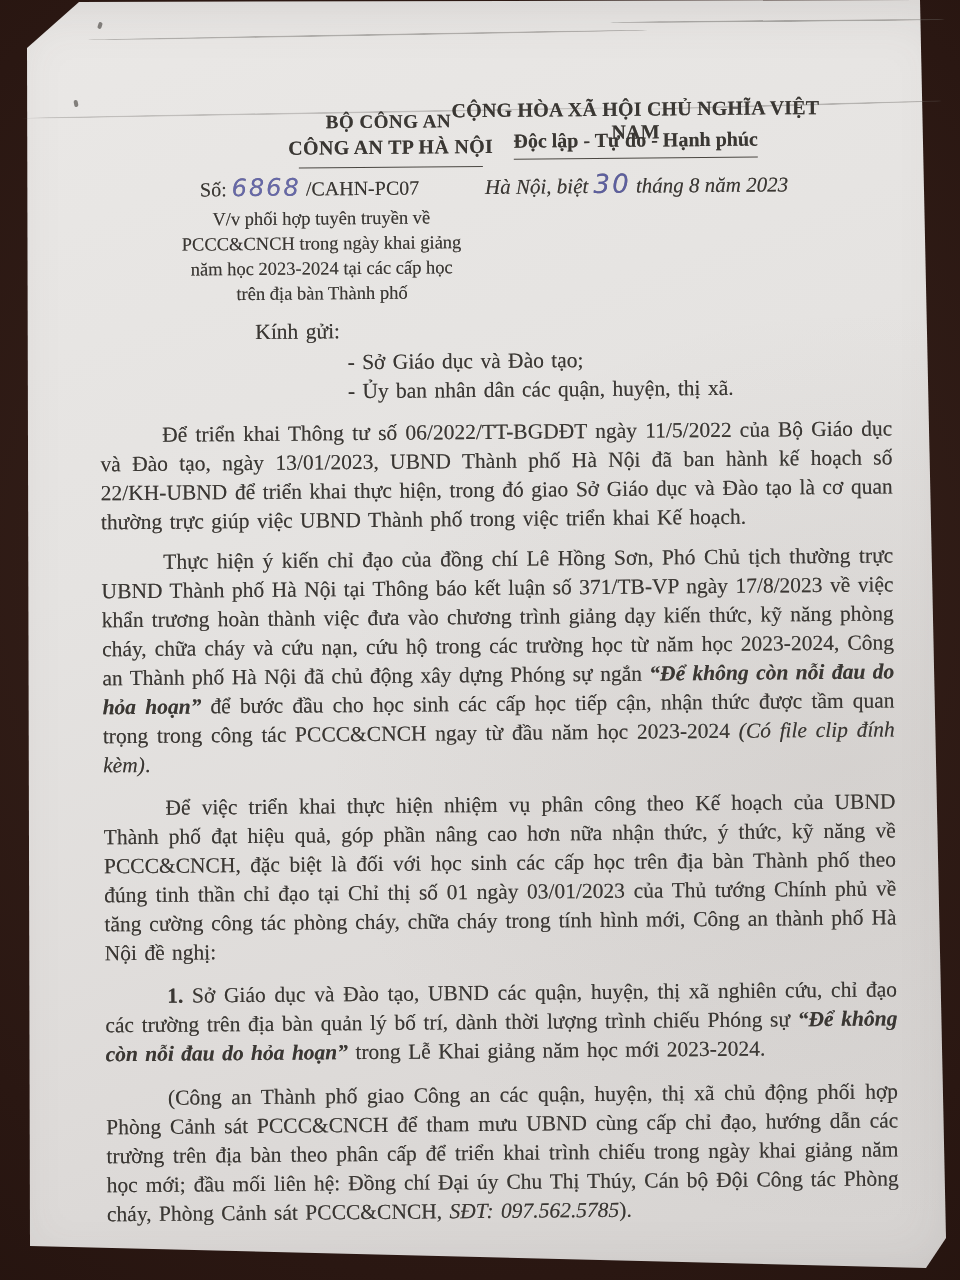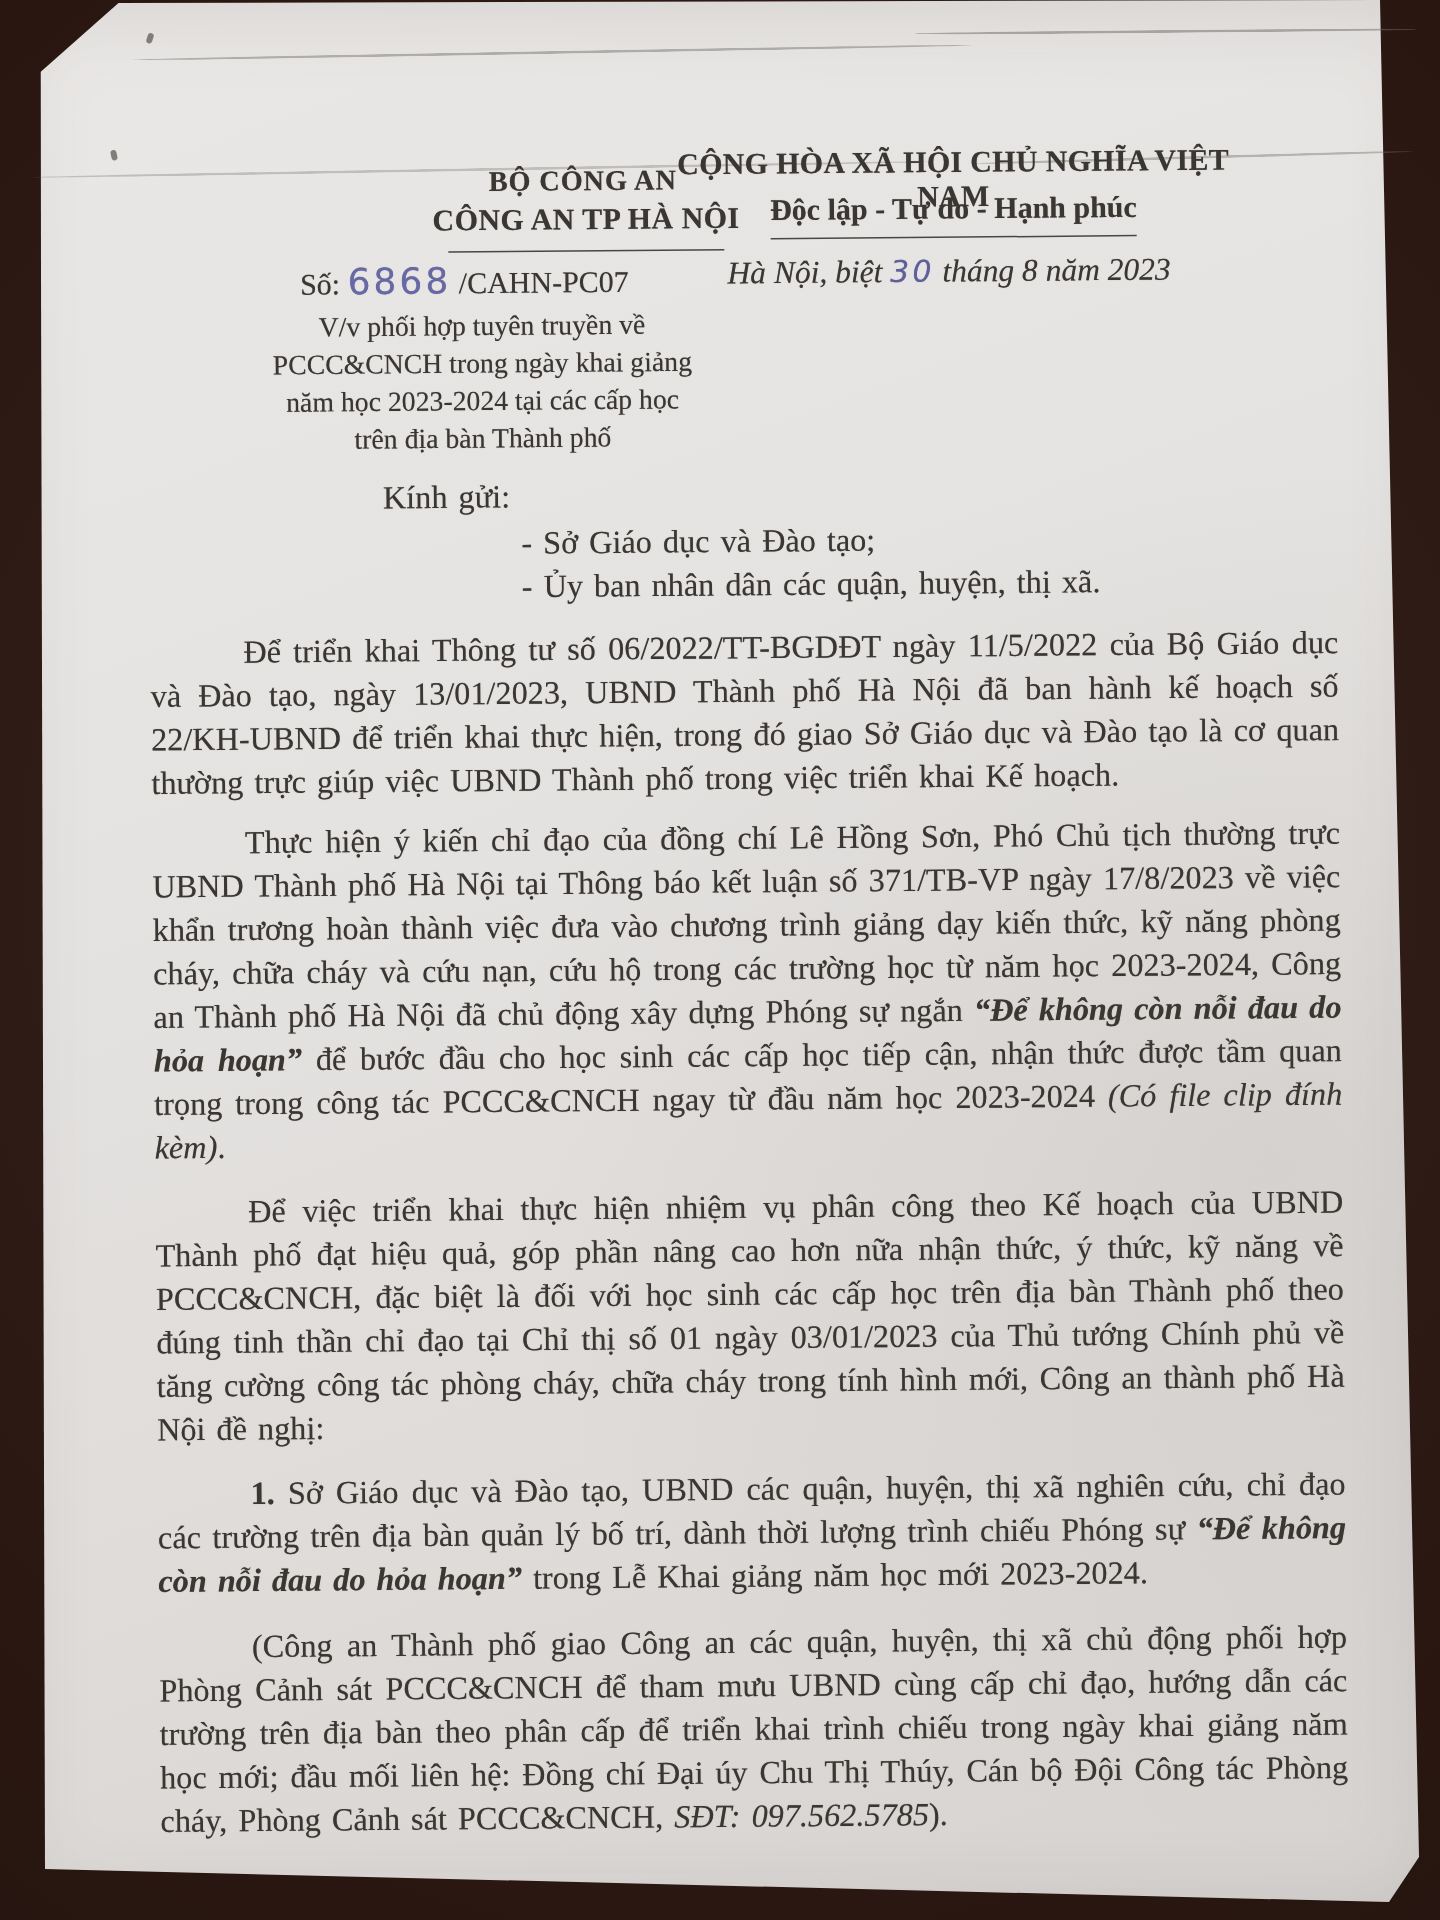--- a/index.html
+++ b/index.html
@@ -34,26 +34,26 @@
   .b{font-weight:bold;}
   .i{font-style:italic;}
   .bi{font-weight:bold;font-style:italic;}
   .org1{font-size:19px;font-weight:bold;letter-spacing:.5px;}
   .org2{font-size:20px;font-weight:bold;letter-spacing:.3px;}
   .rule{border-bottom:1.6px solid #4a4742;height:0;}
   .national{font-size:20px;font-weight:bold;letter-spacing:.2px;}
   .motto{font-size:20px;font-weight:bold;}
   .soline{font-size:20px;white-space:nowrap;}
   .hand{
-    font-family:"DejaVu Sans",sans-serif;
+    font-family:"DejaVu Sans",sans-serif;font-style:italic;
     color:#6668a8;letter-spacing:2px;font-size:24px;font-weight:500;
   }
   .subject{font-size:18.5px;line-height:25px;}
   .dateline{font-size:21px;font-style:italic;white-space:nowrap;}
-  .dateline .hand{font-size:20px;color:#5d5f9e;}
+  .dateline .hand{font-size:26px;color:#5d5f9e;}
   .bodytext{
     position:absolute;left:102px;top:316px;width:792px;
     font-size:21.5px;line-height:29px;text-align:justify;word-spacing:2px;
   }
   .kinhgui{margin-left:156px;margin-bottom:2px;text-align:left;}
   .recips{margin-left:248px;line-height:28.5px;text-align:left;}
   .para{text-indent:62px;margin:0 0 11px 0;}
   .para:last-child{margin-bottom:0;}
 </style>
 </head>

